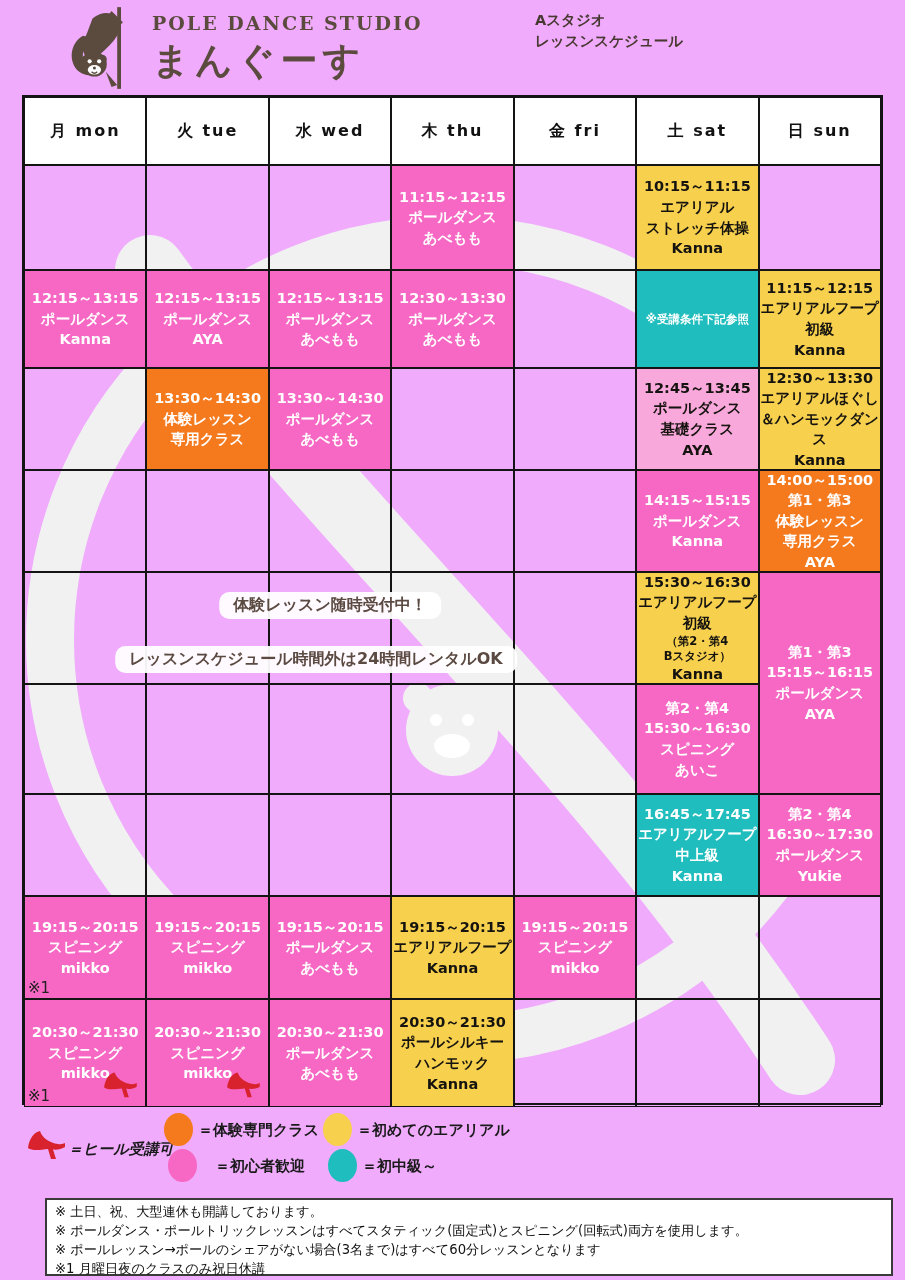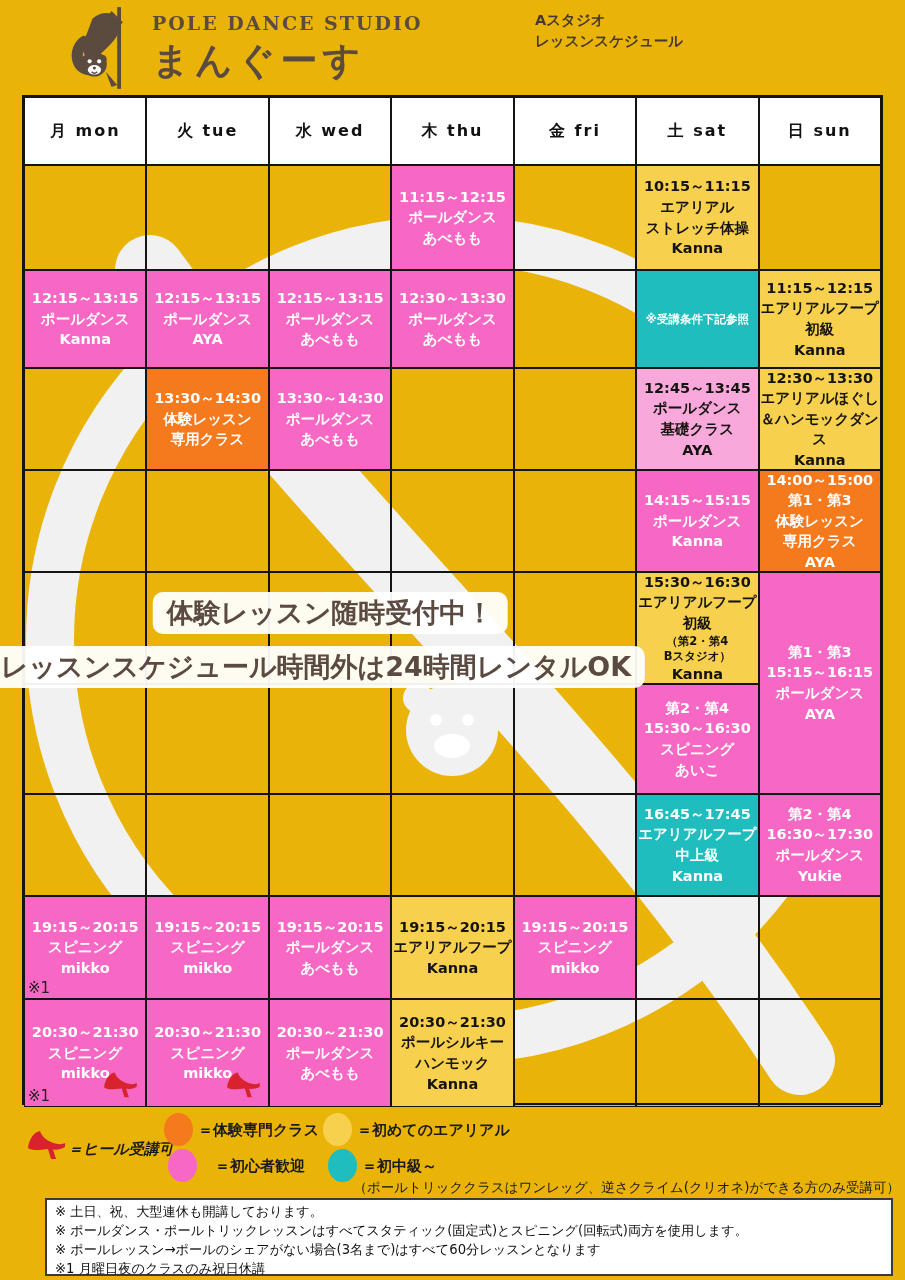--- a/index.html
+++ b/index.html
@@ -1,17 +1,17 @@
 <!DOCTYPE html>
 <html><head>
 <meta charset="utf-8">
 <style>
   * { box-sizing: border-box; margin: 0; padding: 0; }
   body { background: #ffffff; font-family: "DejaVu Sans", "Liberation Sans", sans-serif; }
-  .page { position: relative; width: 905px; height: 1280px; background: #eab308; overflow: hidden; padding-left: 32px; }
+  .page { position: relative; width: 905px; height: 1280px; background: #f0abfc; overflow: hidden; padding-left: 32px; }
 
   
   .watermark { position: absolute; inset: 0; z-index: 0; }
 
   
   .logo-art { position: absolute; left: 64px; top: 5px; width: 76px; height: 86px; z-index: 2; }
   .logo-text { position: absolute; left: 152px; top: 12px; z-index: 2; color: #5b4a3e; }
   .logo-en { font-family: "DejaVu Serif", "Liberation Serif", serif; font-weight: 700; font-size: 19px; letter-spacing: 2px; }
   .logo-jp { font-size: 37px; font-weight: 800; letter-spacing: 5px; margin-top: 2px; }
   .main-title { position: absolute; left: 535px; top: 10px; width: 360px; color: #473830; font-weight: 800; font-size: 30px; line-height: 1.3; z-index: 2; }
@@ -29,21 +29,21 @@
   .orange { background: #f5791d; color: #fff; }
   .yellow { background: #f7d04e; color: #15130f; }
   .teal   { background: #1fbdbd; color: #fff; }
   .t { white-space: pre-line; font-weight: 700; font-size: 14.5px; line-height: 1.42; }
   .t.small { font-size: 11.5px; line-height: 1.3; }
   .mark { position: absolute; left: 3px; bottom: 1px; color: #222; font-size: 15px; font-weight: 400; }
   .heel-in-cell { position: absolute; right: 7px; bottom: 7px; width: 36px; height: 30px; }
 
   
   .promo-line { position: absolute; transform: translateX(-50%); background: rgba(255,255,255,0.94);
-                color: #5b4a42; font-weight: 800; font-size: 27px; padding: 3px 14px; border-radius: 10px;
+                color: #5b4a42; font-weight: 800; font-size: 16px; padding: 3px 14px; border-radius: 10px;
                 white-space: nowrap; z-index: 2; }
   #promo1 { left: 330px; top: 592px; }
   #promo2 { left: 316px; top: 646px; }
 
   
   .legend-heel { position: absolute; left: 26px; top: 1126px; width: 40px; height: 36px; z-index: 2; }
   .legend-label { position: absolute; font-size: 15px; font-weight: 600; color: #1a1a1a; z-index: 2; white-space: nowrap; }
   .dot { position: absolute; width: 29px; height: 33px; border-radius: 50%; z-index: 2; }
   #dot-orange { left: 164px; top: 1113px; background: #f5791d; }
   #dot-yellow { left: 323px; top: 1113px; background: #f7d04e; }
@@ -323,21 +323,20 @@
     </svg>
   <div class="legend-label" id="lbl-heel">＝ヒール受講可</div>
   <div class="dot" id="dot-orange"></div>
   <div class="legend-label" id="lbl-orange">＝体験専門クラス</div>
   <div class="dot" id="dot-yellow"></div>
   <div class="legend-label" id="lbl-yellow">＝初めてのエアリアル</div>
   <div class="dot" id="dot-pink"></div>
   <div class="legend-label" id="lbl-pink">＝初心者歓迎</div>
   <div class="dot" id="dot-teal"></div>
   <div class="legend-label" id="lbl-teal">＝初中級～</div>
-  <div class="legend-label" id="lbl-teal-note">（ポールトリッククラスはワンレッグ、逆さクライム(クリオネ)ができる方のみ受講可）</div>
 
   <div class="notes">
     <div class="note-line">※ 土日、祝、大型連休も開講しております。</div>
     <div class="note-line">※ ポールダンス・ポールトリックレッスンはすべてスタティック(固定式)とスピニング(回転式)両方を使用します。</div>
     <div class="note-line">※ ポールレッスン→ポールのシェアがない場合(3名まで)はすべて60分レッスンとなります</div>
     <div class="note-line">※1 月曜日夜のクラスのみ祝日休講</div>
   </div>
 
 </div>
 

